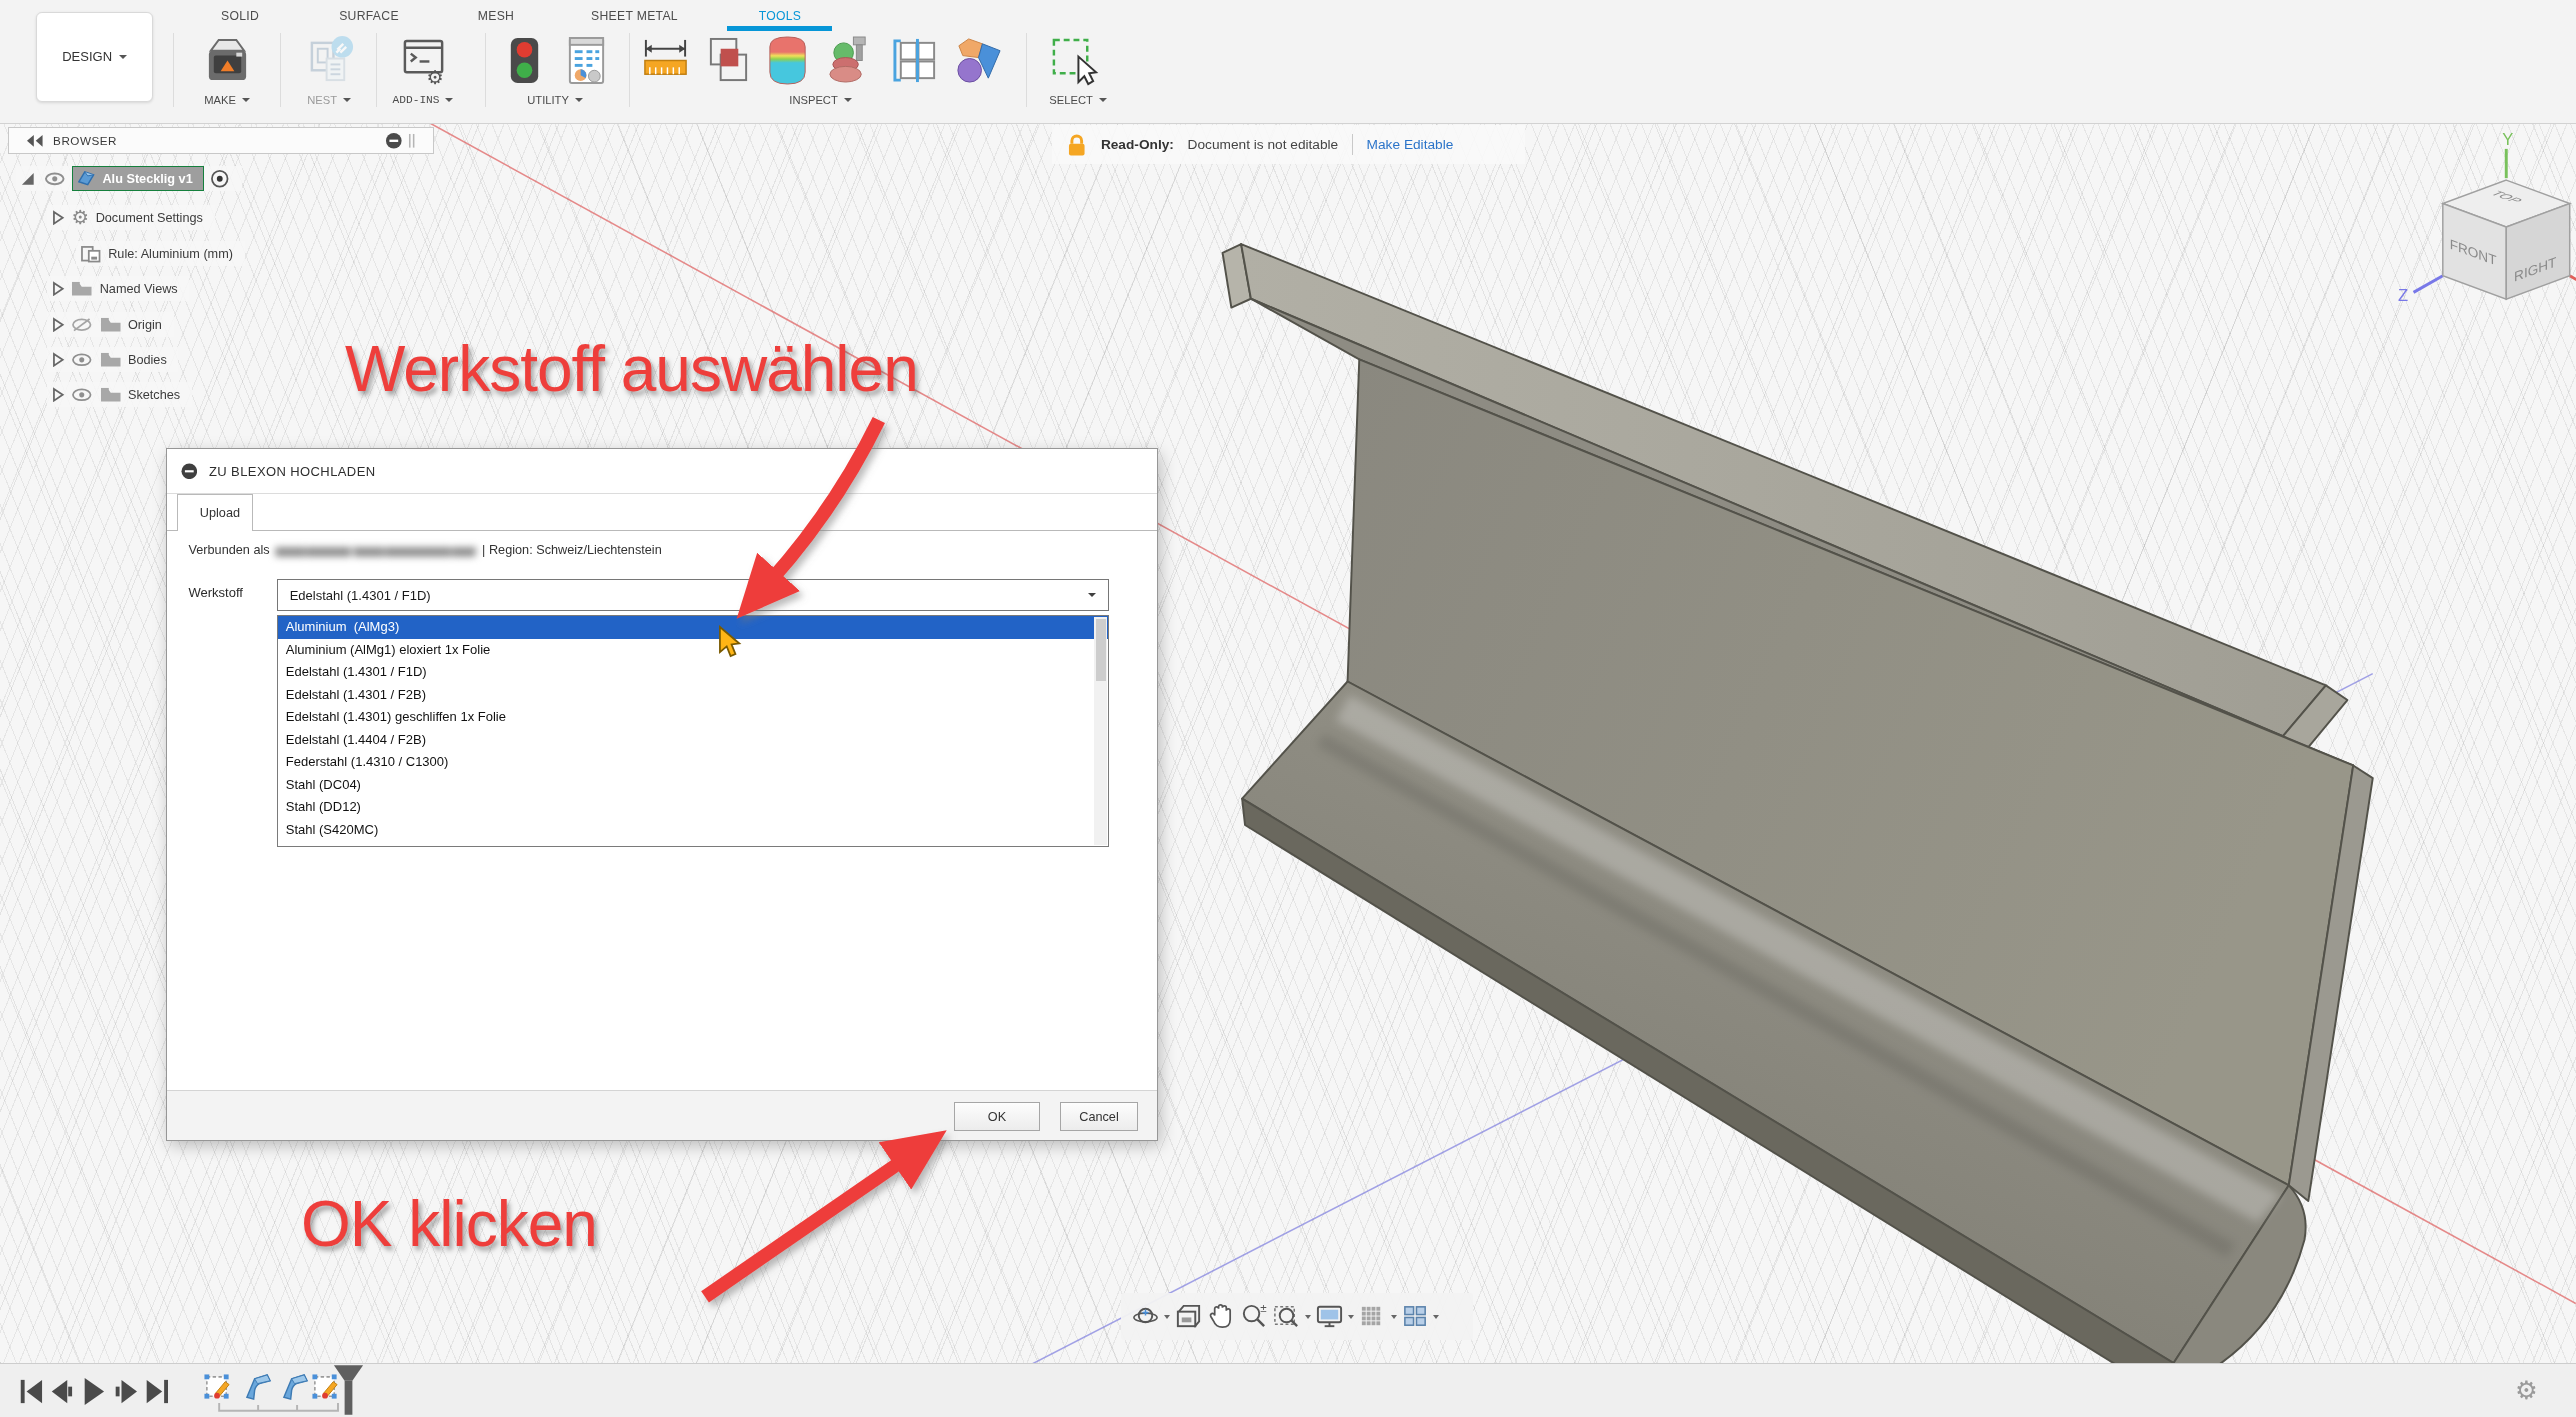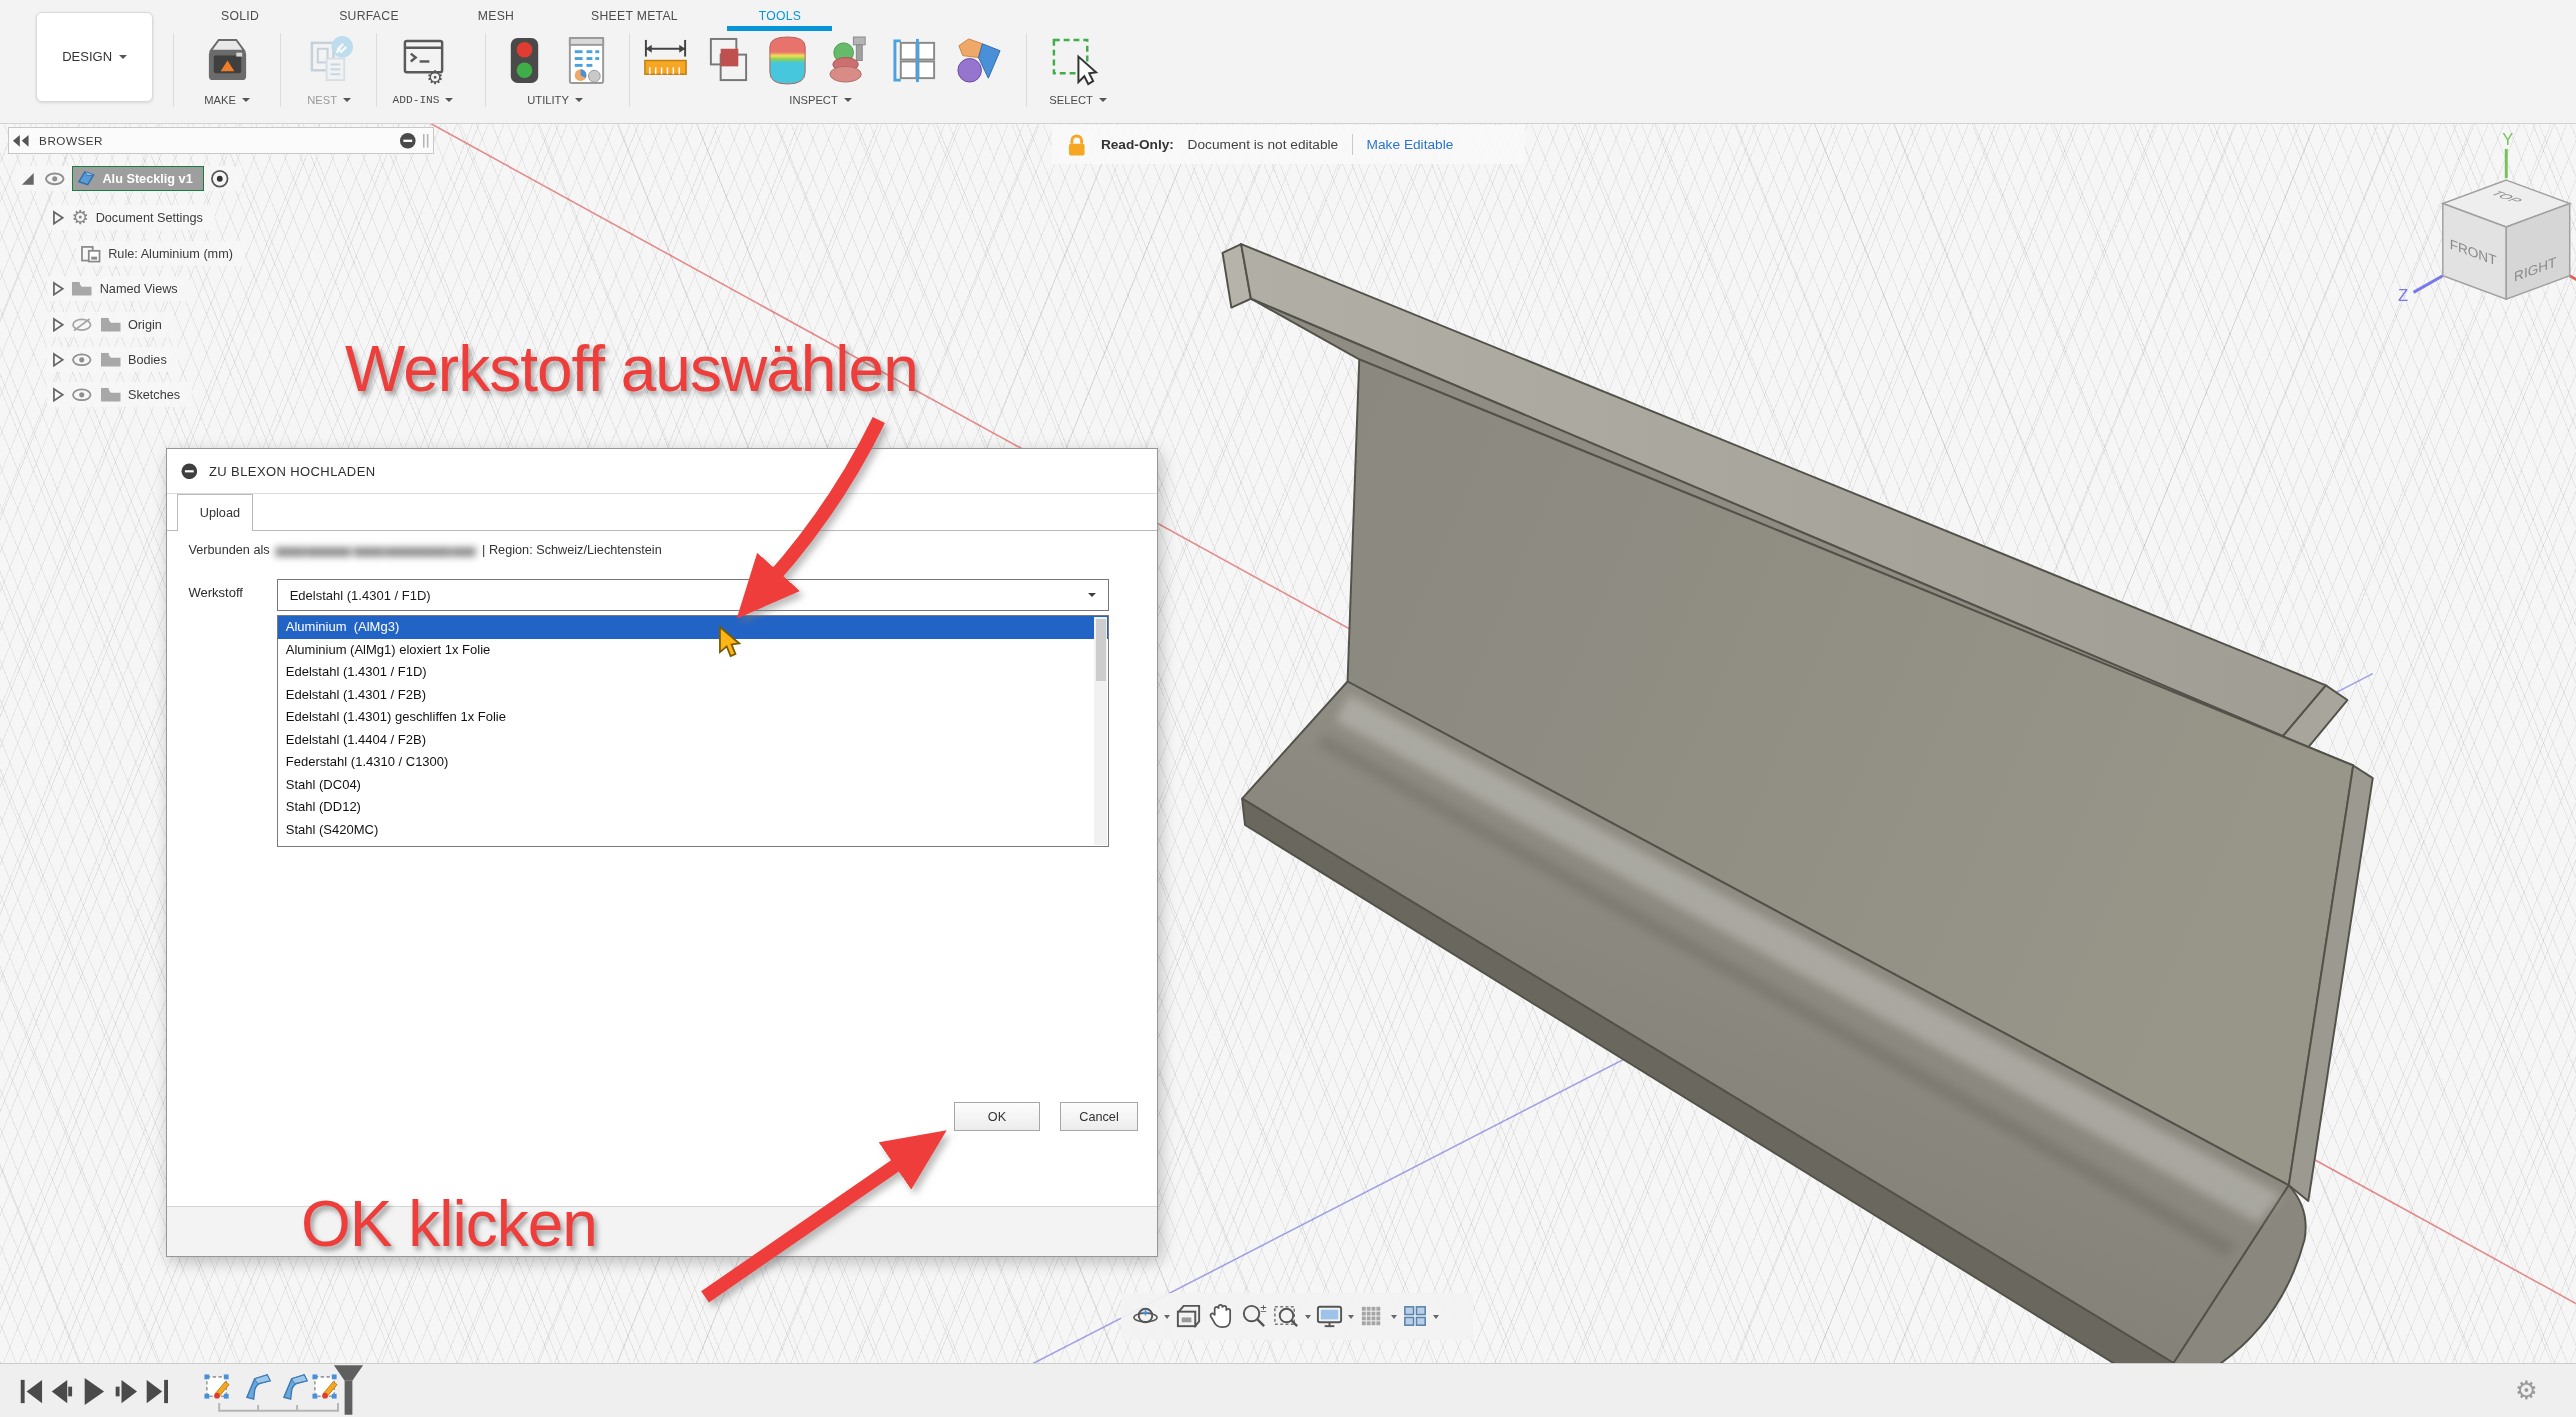--- a/index.html
+++ b/index.html
@@ -40,31 +40,31 @@
   .ro-bar{position:absolute;left:1052px;top:125px;width:473px;height:39px;z-index:5;
           display:flex;align-items:center;gap:13.7px;padding:0 13.7px;box-sizing:border-box;
           background:rgba(248,248,248,.92);font-size:13.7px;color:#444;}
   .ro-label{font-weight:bold;color:#333;}
   .ro-action{color:#2b74c9;}
   .ro-div{width:1px;height:21.5px;background:#c9c9c9;}
 
   
   .br-header{position:absolute;left:7.8px;top:127px;width:426px;height:27px;z-index:6;
              background:#fbfbfb;border:1px solid #c8c8c8;display:flex;align-items:center;
-             padding:0 3px;box-sizing:border-box;font-size:11.7px;color:#3a3a3a;letter-spacing:0.5px;}
+             padding:0 17px;box-sizing:border-box;font-size:11.7px;color:#3a3a3a;letter-spacing:0.5px;}
   .br-row{position:absolute;z-index:6;display:flex;align-items:center;height:25.4px;gap:6.8px;
           background:rgba(247,247,247,.85);padding:0 11.7px 0 3.9px;font-size:12.7px;color:#3c3c3c;}
   .root-hl{background:#9e9e9e;border:1px solid #15803d;color:#fff;font-weight:bold;
            display:flex;align-items:center;gap:5.9px;padding:1px 9.8px 1px 3.9px;height:21.5px;}
 
   
   .viewcube{position:absolute;left:2394px;top:133px;z-index:5;}
 
   
-  .dialog{position:absolute;left:166px;top:448px;width:992px;height:809px;background:#fff;
+  .dialog{position:absolute;left:166px;top:448px;width:992px;height:693px;background:#fff;
           border:1px solid #969696;box-shadow:2.9px 4.9px 15.6px rgba(0,0,0,.25);z-index:10;
           box-sizing:border-box;}
   .dlg-title{position:absolute;left:0;top:0;right:0;height:45px;border-bottom:1px solid #dcdcdc;
              display:flex;align-items:center;gap:11.7px;padding:0 13.7px;box-sizing:border-box;
              font-size:13px;color:#2e2e2e;letter-spacing:0.4px;}
   .dlg-tabline{position:absolute;left:0;top:81px;right:0;height:1px;background:#b9b9b9;}
   .dlg-tab{position:absolute;left:9.8px;top:45px;width:76px;height:37px;background:#fff;
            border:1px solid #b9b9b9;border-bottom:none;box-sizing:border-box;z-index:2;
            display:flex;align-items:center;padding-left:22px;font-size:12.7px;color:#333;}
   .dlg-connected{position:absolute;left:21.5px;top:94px;font-size:12.7px;color:#333;

